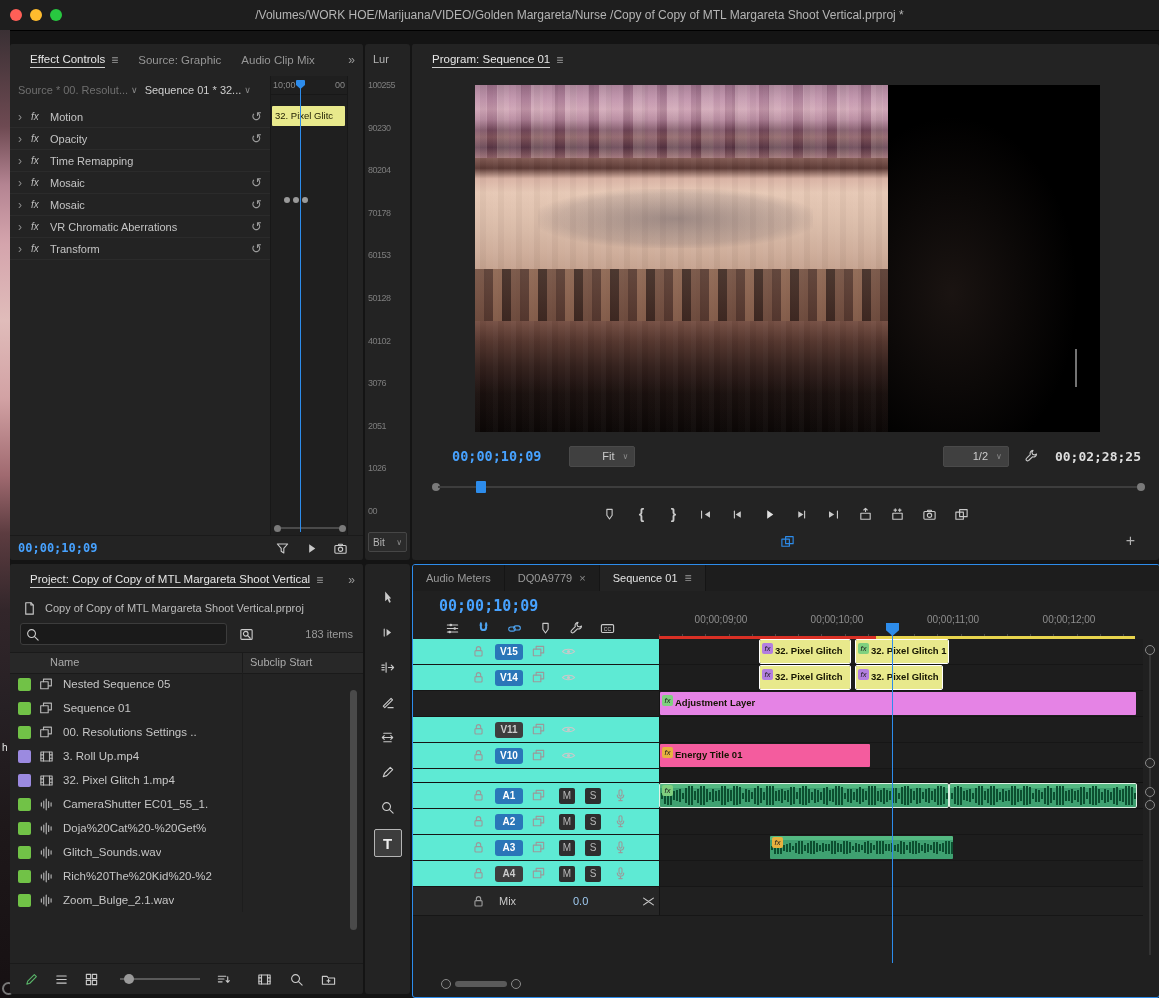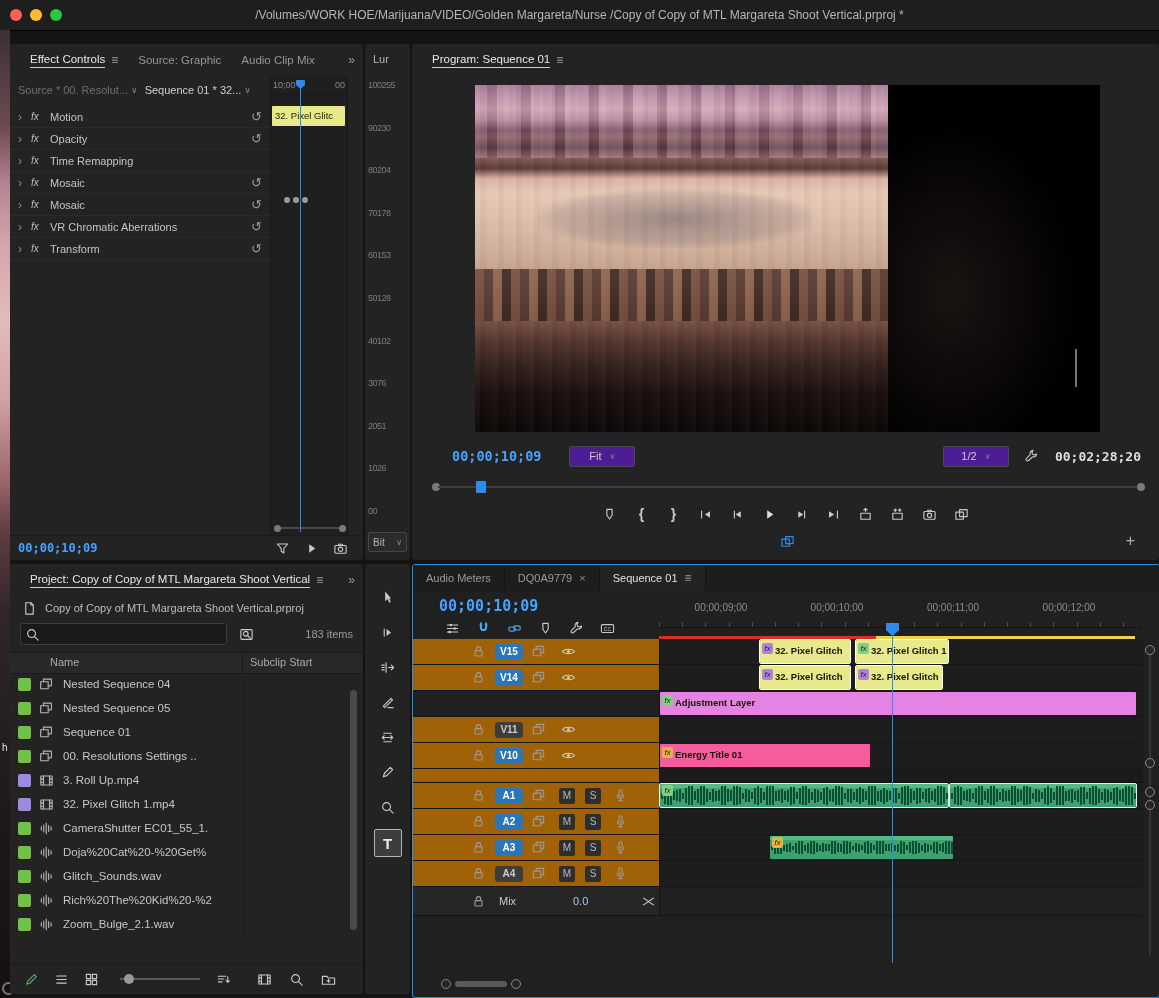--- a/index.html
+++ b/index.html
@@ -78,21 +78,21 @@
     background:repeating-linear-gradient(90deg,rgba(220,170,200,0.5) 0 12px,rgba(150,90,130,0.4) 12px 22px,rgba(240,200,220,0.45) 22px 34px);}
   .art-tattoo{position:absolute;left:10%;top:30%;width:44%;height:17%;
     background:radial-gradient(ellipse at 50% 50%,rgba(60,55,70,0.4),rgba(60,55,70,0.14) 60%,transparent 75%);}
   .art-mosaic{position:absolute;left:0;top:53%;width:66%;height:15%;opacity:.8;
     background:repeating-linear-gradient(90deg,#6b4a3c 0 9px,#4a3028 9px 18px,#86604c 18px 27px,#2e1d18 27px 36px);}
   .art-right{position:absolute;left:66%;right:0;top:0;bottom:0;
     background:radial-gradient(ellipse at 30% 60%,rgba(120,90,80,0.22),transparent 60%);}
   .art-line{position:absolute;left:96%;top:76%;width:2px;height:11%;background:rgba(255,255,255,0.45);}
   #pg-controls{position:absolute;left:0;right:0;top:398px;height:28px;display:flex;align-items:center;padding:0 18px;}
   #pg-controls .tc-blue{font-size:13.5px;margin-left:22px;}
-  .dd{background:#4c1d95;border:1px solid #4a4a4a;border-radius:2px;height:19px;display:flex;align-items:center;justify-content:center;padding:0 6px;font-size:11px;color:#cccccc;min-width:52px;gap:8px;}
+  .dd{background:#404040;border:1px solid #4a4a4a;border-radius:2px;height:19px;display:flex;align-items:center;justify-content:flex-end;padding:0 6px;font-size:11px;color:#cccccc;min-width:52px;gap:8px;}
   .dd .dda{font-size:8px;color:#8a8a8a;}
   #pg-fit{margin-left:28px;}
   #pg-right{margin-left:auto;display:flex;align-items:center;gap:14px;}
   #pg-dur{color:#dedede;font-size:13px;font-weight:bold;font-family:"DejaVu Sans Mono",monospace;}
   #pg-scrub{position:absolute;left:20px;right:14px;top:436px;height:14px;}
   #pg-scrub .sline{position:absolute;left:6px;right:6px;top:6px;height:2px;background:#3d3d3d;}
   #pg-scrub .sdot{position:absolute;top:3px;width:8px;height:8px;border-radius:50%;background:#7a7a7a;}
   #pg-scrub .sdot.left{left:0;} #pg-scrub .sdot.right{right:0;}
   #pg-playhead{position:absolute;left:44px;top:1px;width:10px;height:12px;background:#2d8ceb;border-radius:1px;}
   #pg-transport{position:absolute;left:0;right:0;top:456px;height:28px;display:flex;align-items:center;justify-content:center;gap:14px;}
@@ -136,29 +136,29 @@
   .ttool{font-size:15px;color:#ececec;font-weight:bold;}
 
   
   #timeline{left:412px;top:564px;width:746px;height:432px;border:1px solid #2d8ceb;background:#202020;}
   #tl-tabs{height:26px;display:flex;background:#1d1d1d;}
   .tl-tab{padding:0 13px;display:flex;align-items:center;gap:7px;font-size:11px;color:#9a9a9a;border-right:1px solid #151515;white-space:nowrap;}
   .tl-tab.active{background:#232323;color:#e2e2e2;}
   .tl-tab .x{color:#8a8a8a;font-size:11px;}
   #tl-tc{position:absolute;left:26px;top:32px;font-size:15px;}
   #tl-toolbar{position:absolute;left:30px;top:54px;display:flex;gap:13px;align-items:center;}
-  #tl-ruler{position:absolute;left:246px;top:28px;width:482px;height:34px;overflow:hidden;border-bottom:1px solid #141414;}
+  #tl-ruler{position:absolute;left:246px;top:40px;width:482px;height:34px;overflow:hidden;border-bottom:1px solid #141414;}
   .rlab{position:absolute;top:9px;transform:translateX(-50%);font-size:10px;color:#8e8e8e;white-space:nowrap;}
   .rticks{position:absolute;bottom:0;left:0;right:0;height:5px;background:repeating-linear-gradient(90deg,#4a4a4a 0 1px,transparent 1px 23.2px);}
   #tl-render{position:absolute;left:246px;top:71px;height:3px;width:476px;display:flex;z-index:4;}
   #tl-render .red{width:217px;background:#d93025;}
   #tl-render .yellow{flex:1;background:#e8d44d;}
   #tl-tracks{position:absolute;left:0;top:74px;right:16px;}
   .trk{height:25px;position:relative;border-bottom:1px solid #161616;}
-  .thead{position:absolute;left:0;top:0;bottom:0;width:246px;background:#a16207;}
+  .thead{position:absolute;left:0;top:0;bottom:0;width:246px;background:#5eead4;}
   .tbody{position:absolute;left:246px;right:0;top:0;bottom:0;background:#1d1d1d;border-left:1px solid #141414;}
   .badge{width:28px;height:16px;border-radius:3px;background:#3d3d3d;color:#cccccc;font-size:10px;display:flex;align-items:center;justify-content:center;font-weight:bold;}
   .badge.on{background:#2a76b8;color:#ffffff;}
   .msbtn{width:16px;height:16px;display:flex;align-items:center;justify-content:center;color:#b8b8b8;font-size:10px;background:#2e2e2e;border-radius:2px;}
   .clip{position:absolute;top:1px;bottom:1px;border-radius:1px;overflow:hidden;font-size:9.5px;color:#141400;white-space:nowrap;}
   .clip.yellow{background:#e8e98c;}
   .clip.magenta{background:#e583e5;}
   .clip.pink{background:#f45c9e;}
   .clip.sel{outline:1px solid #ffffff;}
   .cfx{display:inline-block;width:11px;height:11px;border-radius:2px;margin:3px 2px 0 2px;font-size:7.5px;font-style:italic;color:#1a1a1a;text-align:center;line-height:11px;vertical-align:top;}
@@ -357,21 +357,21 @@
     <span id="pg-right">
       <span class="dd">
         <span>1/2</span>
         <span class="dda">∨</span>
       </span>
       <span class="icon">
           <svg viewBox="0 0 16 16" width="15" height="15" fill="none" stroke="#c9c9c9" stroke-width="1.2" stroke-linecap="round" stroke-linejoin="round">
             <path d="M13.4 5.3a3.3 3.3 0 0 1-4.4 3L5.2 12a1.65 1.65 0 1 1-2.3-2.3L6.7 6A3.3 3.3 0 0 1 9.6 1.5L8.4 3.6l.8 2 2.1.8Z"></path>
           </svg>
         </span>
-      <span id="pg-dur">00;02;28;20</span>
+      <span id="pg-dur">00;02;28;25</span>
     </span>
   </div>
   <div id="pg-scrub">
     <span class="sdot left"></span>
     <span class="sline"></span>
     <span class="sdot right"></span>
     <span id="pg-playhead"></span>
   </div>
   <div id="pg-transport">
       <span class="icon">
@@ -482,30 +482,20 @@
         </svg>
       </span>
     <span id="pj-count">183 items</span>
   </div>
   <div id="pj-header">
     <span class="col-name">Name</span>
     <span class="coldiv"></span>
     <span class="col-sub">Subclip Start</span>
   </div>
   <div id="project-rows">
-      <div class="prow">
-        <span class="swatch green"></span>
-    <span class="ticon">
-          <svg viewBox="0 0 16 16" width="15" height="15" fill="none" stroke="#b8b8b8" stroke-width="1.2" stroke-linecap="round" stroke-linejoin="round">
-            <rect x="1.8" y="5" width="8" height="7.5"></rect>
-            <path d="M4.8 5V2.2h8.4v7.2h-3"></path>
-          </svg>
-        </span>
-    <span class="plabel">Nested Sequence 04</span>
-      </div>
       <div class="prow">
         <span class="swatch green"></span>
     <span class="ticon">
           <svg viewBox="0 0 16 16" width="15" height="15" fill="none" stroke="#b8b8b8" stroke-width="1.2" stroke-linecap="round" stroke-linejoin="round">
             <rect x="1.8" y="5" width="8" height="7.5"></rect>
             <path d="M4.8 5V2.2h8.4v7.2h-3"></path>
           </svg>
         </span>
     <span class="plabel">Nested Sequence 05</span>
       </div>

